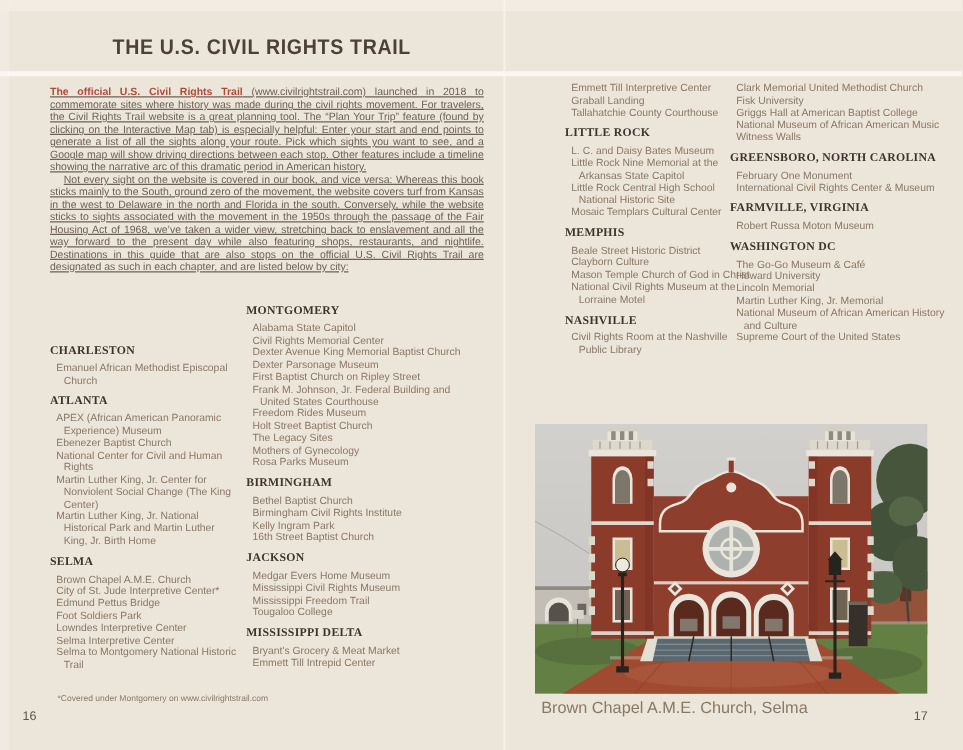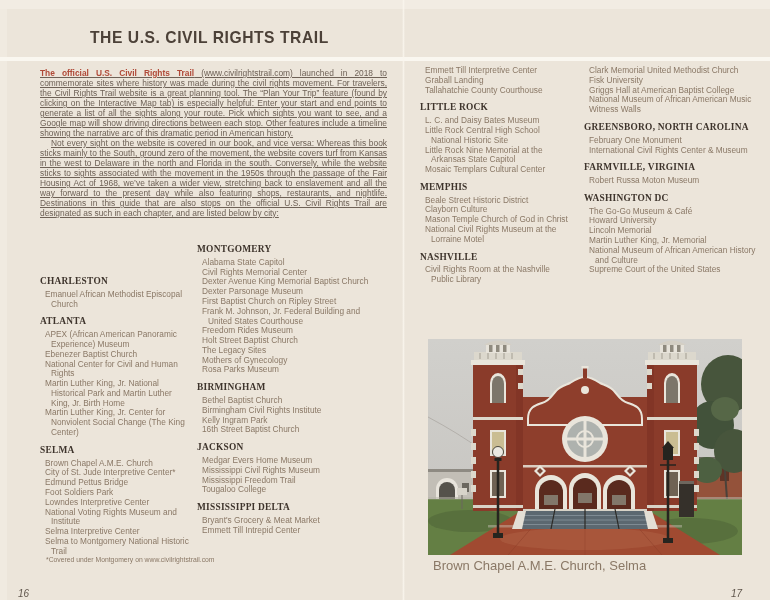--- a/index.html
+++ b/index.html
@@ -21,33 +21,33 @@
   .intro {
     position:absolute; left:40px; top:68px; width:347px;
     color:#6e6156; font-size:8.4px; line-height:1.19; text-align:justify;text-decoration:underline;
   }
   .intro p { margin:0; }
   .intro .p2 { text-indent:11px; }
   .lead { font-weight:bold; color:#b04a38; }
   .col { position:absolute; }
   .col1 { left:40px;  top:244px; width:152px;margin-top:32px; }
   .col2 { left:197px; top:244px; width:186px; }
-  .col3 { left:420px; top:66px;  width:152px; }
+  .col3 { left:452px; top:66px;  width:152px; }
   .col4 { left:584px; top:66px;  width:172px; }
   .city-heading {
     font-weight:bold; color:#3e342c; font-size:9.4px; letter-spacing:.25px;
     margin:7px 0 3px; line-height:1.15;font-family:Liberation Serif, serif;
   }
   .city-heading:first-child { margin-top:0; }
   .list-item {
     color:#8a7866; font-size:8.3px; line-height:1.18;
     padding-left:11px; text-indent:-6px;
   }
   .footnote { position:absolute; left:46px; top:556px; font-size:6.8px; color:#8a7866; }
-  .pageno { position:absolute; top:588px; font-size:10px; color:#5f554b;font-style:italic; }
+  .pageno { position:absolute; top:568px; font-size:10px; color:#5f554b; }
   .pageno-left { left:18px; }
   .pageno-right { left:731px; }
   .photo { position:absolute; left:428px; top:339px; width:314px; height:216px; }
   .photo svg { display:block; }
   .caption { position:absolute; left:417px; top:558px; font-size:13px; color:#8a7866;padding-left:16px; }
 </style>
 </head>
 <body>
 
 <div>
@@ -63,29 +63,28 @@
     <p class="p2">Not every sight on the website is covered in our book, and vice versa: Whereas this book sticks mainly to the South, ground zero of the movement, the website covers turf from Kansas in the west to Delaware in the north and Florida in the south. Conversely, while the website sticks to sights associated with the movement in the 1950s through the passage of the Fair Housing Act of 1968, we’ve taken a wider view, stretching back to enslavement and all the way forward to the present day while also featuring shops, restaurants, and nightlife. Destinations in this guide that are also stops on the official U.S. Civil Rights Trail are designated as such in each chapter, and are listed below by city:</p>
   </div>
 
   <div class="col col1">
       <div class="city-heading">CHARLESTON</div>
       <div class="list-item">Emanuel African Methodist Episcopal Church</div>
       <div class="city-heading">ATLANTA</div>
       <div class="list-item">APEX (African American Panoramic Experience) Museum</div>
       <div class="list-item">Ebenezer Baptist Church</div>
       <div class="list-item">National Center for Civil and Human Rights</div>
+      <div class="list-item">Martin Luther King, Jr. Center for Nonviolent Social Change (The King Center)</div>
       <div class="list-item">Martin Luther King, Jr. National Historical Park and Martin Luther King, Jr. Birth Home</div>
-      <div class="list-item">Martin Luther King, Jr. Center for Nonviolent Social Change (The King Center)</div>
       <div class="city-heading">SELMA</div>
       <div class="list-item">Brown Chapel A.M.E. Church</div>
       <div class="list-item">City of St. Jude Interpretive Center*</div>
       <div class="list-item">Edmund Pettus Bridge</div>
       <div class="list-item">Foot Soldiers Park</div>
       <div class="list-item">Lowndes Interpretive Center</div>
-      <div class="list-item">National Voting Rights Museum and Institute</div>
       <div class="list-item">Selma Interpretive Center</div>
       <div class="list-item">Selma to Montgomery National Historic Trail</div>
     </div>
   <div class="col col2">
       <div class="city-heading">MONTGOMERY</div>
       <div class="list-item">Alabama State Capitol</div>
       <div class="list-item">Civil Rights Memorial Center</div>
       <div class="list-item">Dexter Avenue King Memorial Baptist Church</div>
       <div class="list-item">Dexter Parsonage Museum</div>
       <div class="list-item">First Baptist Church on Ripley Street</div>
@@ -108,22 +107,22 @@
       <div class="city-heading">MISSISSIPPI DELTA</div>
       <div class="list-item">Bryant's Grocery &amp; Meat Market</div>
       <div class="list-item">Emmett Till Intrepid Center</div>
     </div>
   <div class="col col3">
       <div class="list-item">Emmett Till Interpretive Center</div>
       <div class="list-item">Graball Landing</div>
       <div class="list-item">Tallahatchie County Courthouse</div>
       <div class="city-heading">LITTLE ROCK</div>
       <div class="list-item">L. C. and Daisy Bates Museum</div>
+      <div class="list-item">Little Rock Nine Memorial at the Arkansas State Capitol</div>
       <div class="list-item">Little Rock Central High School National Historic Site</div>
-      <div class="list-item">Little Rock Nine Memorial at the Arkansas State Capitol</div>
       <div class="list-item">Mosaic Templars Cultural Center</div>
       <div class="city-heading">MEMPHIS</div>
       <div class="list-item">Beale Street Historic District</div>
       <div class="list-item">Clayborn Culture</div>
       <div class="list-item">Mason Temple Church of God in Christ</div>
       <div class="list-item">National Civil Rights Museum at the Lorraine Motel</div>
       <div class="city-heading">NASHVILLE</div>
       <div class="list-item">Civil Rights Room at the Nashville Public Library</div>
     </div>
   <div class="col col4">

